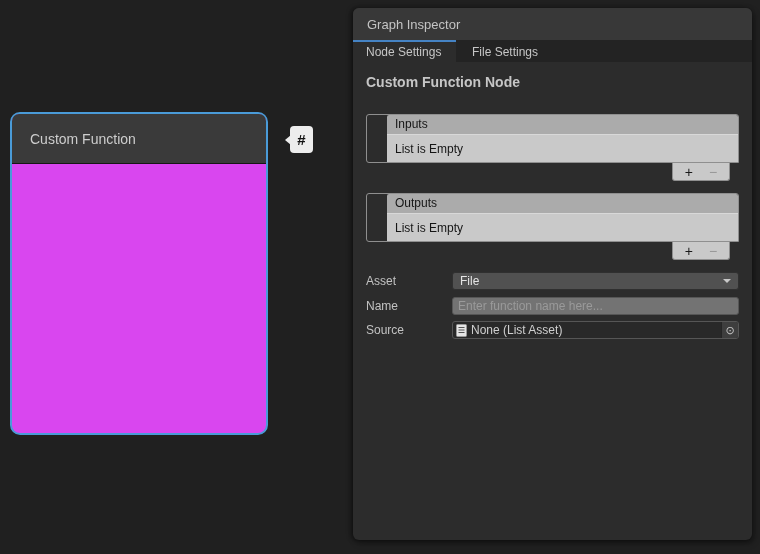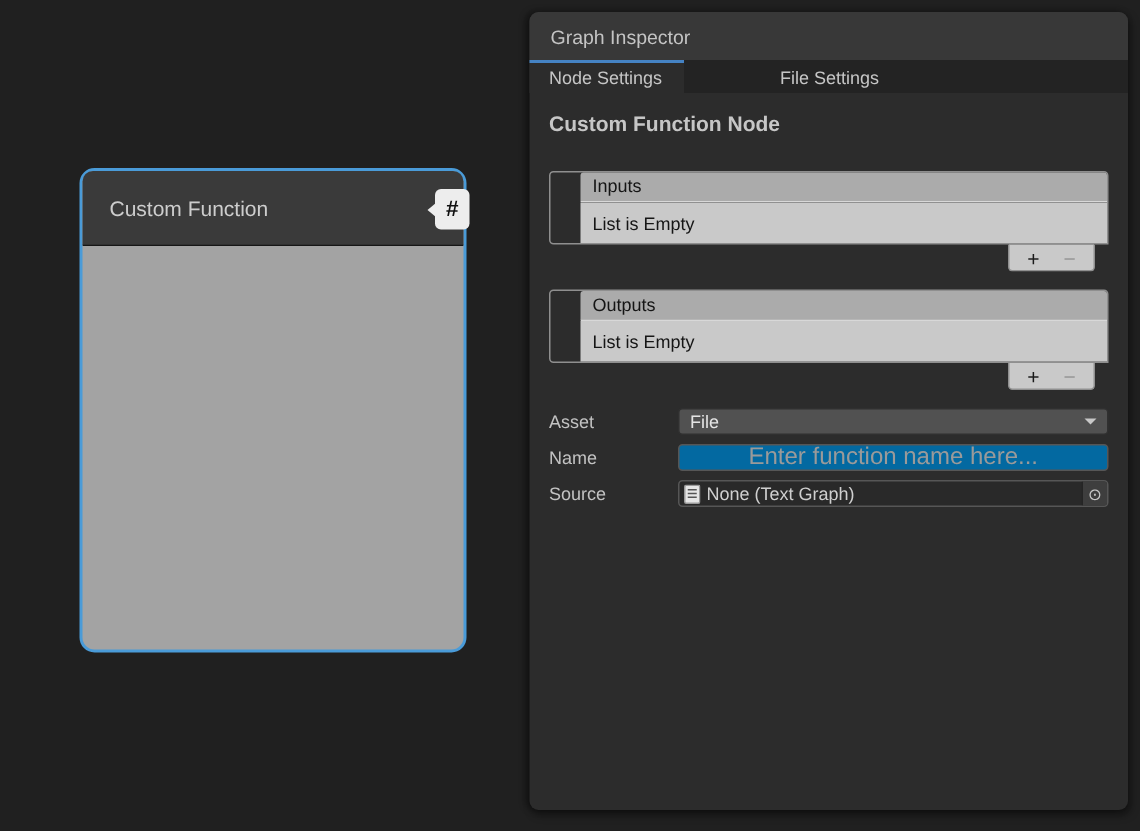--- a/index.html
+++ b/index.html
@@ -9,24 +9,23 @@
     background: #1f1f1f;
     font-family: "Liberation Sans", sans-serif;
     overflow: hidden;
     position: relative;
   }
   
   .canvas { position: absolute; inset: 0; background: #202020; }
   .node {
     position: absolute; left: 10px; top: 112px;
     width: 258px; height: 323px;
-    background: #a3a3a3;
+    background: #d946ef;
     border: 2px solid #4a9bd8;
     border-radius: 10px;
-    margin-left: 43px;
   }
   .node-title-bar {
     height: 50px; background: #3a3a3a;
     border-radius: 7px 7px 0 0;
     border-bottom: 1px solid #161616;
     display: flex; align-items: center;
     padding: 0 18px;
   }
   .node-title { color: #cdcdcd; font-size: 14px; }
   .badge {
@@ -49,21 +48,21 @@
     width: 399px; height: 532px;
     background: #2c2c2c; border-radius: 6px;
     box-shadow: -2px 0 5px rgba(0,0,0,0.45), 2px 3px 6px rgba(0,0,0,0.4);
   }
   .panel-header {
     height: 32px; background: #383838;
     border-radius: 6px 6px 0 0;
     display: flex; align-items: center; padding: 0 14px;
     color: #c4c4c4; font-size: 13px;
   }
-  .tab-bar { height: 22px; background: #232323; display: flex; gap: 48px; }
+  .tab-bar { height: 22px; background: #232323; display: flex; }
   .tab {
     font-size: 12px; color: #c6c6c6;
     display: flex; align-items: center;
     border-top: 2px solid transparent;
   }
   .tab.active {
     width: 103px; padding-left: 13px;
     background: #2c2c2c; border-top-color: #4583c4;
   }
   .tab.inactive { padding: 0 16px; }
@@ -111,23 +110,23 @@
     display: flex; align-items: center; padding: 0 7px;
     font-size: 12px; color: #e4e4e4; cursor: pointer;
   }
   .dd-arrow {
     margin-left: auto; width: 0; height: 0;
     border-left: 4px solid transparent; border-right: 4px solid transparent;
     border-top: 4px solid #c8c8c8;
   }
   .text-input {
     width: 100%; height: 18px;
-    background: #0369a1; border: 1px solid #565656; border-radius: 3px;
-    color: #cfcfcf; font-size: 16px; padding: 0 5px;
-    font-family: "Liberation Sans", sans-serif; outline: none; text-align: center;
+    background: #737373; border: 1px solid #565656; border-radius: 3px;
+    color: #cfcfcf; font-size: 12px; padding: 0 5px;
+    font-family: "Liberation Sans", sans-serif; outline: none;
   }
   .text-input::placeholder { color: #9a9a9a; }
   .object-field {
     height: 18px; background: #292929;
     border: 1px solid #565656; border-radius: 3px;
     display: flex; align-items: center; padding: 0 20px 0 3px;
     color: #cfcfcf; font-size: 12px; cursor: pointer;
   }
   .object-field-text { margin-left: 4px; white-space: nowrap; }
   .picker-btn {
@@ -225,21 +224,21 @@
       <div class="field-row">
         <span class="field-label">Source</span>
         <div class="field-control">
           <div class="object-field">
             <svg width="11" height="13" viewBox="0 0 11 13">
               <rect x="0.5" y="0.5" width="10" height="12" rx="1" fill="#e6e6e6" stroke="#9a9a9a"></rect>
               <line x1="2.5" y1="3.5" x2="8.5" y2="3.5" stroke="#555"></line>
               <line x1="2.5" y1="6" x2="8.5" y2="6" stroke="#555"></line>
               <line x1="2.5" y1="8.5" x2="8.5" y2="8.5" stroke="#555"></line>
             </svg>
-            <span class="object-field-text">None (Text Graph)</span>
+            <span class="object-field-text">None (List Asset)</span>
           </div>
           <button class="picker-btn">
             <span>⊙</span>
           </button>
         </div>
       </div>
 
     </div>
   </div>
 </div>

